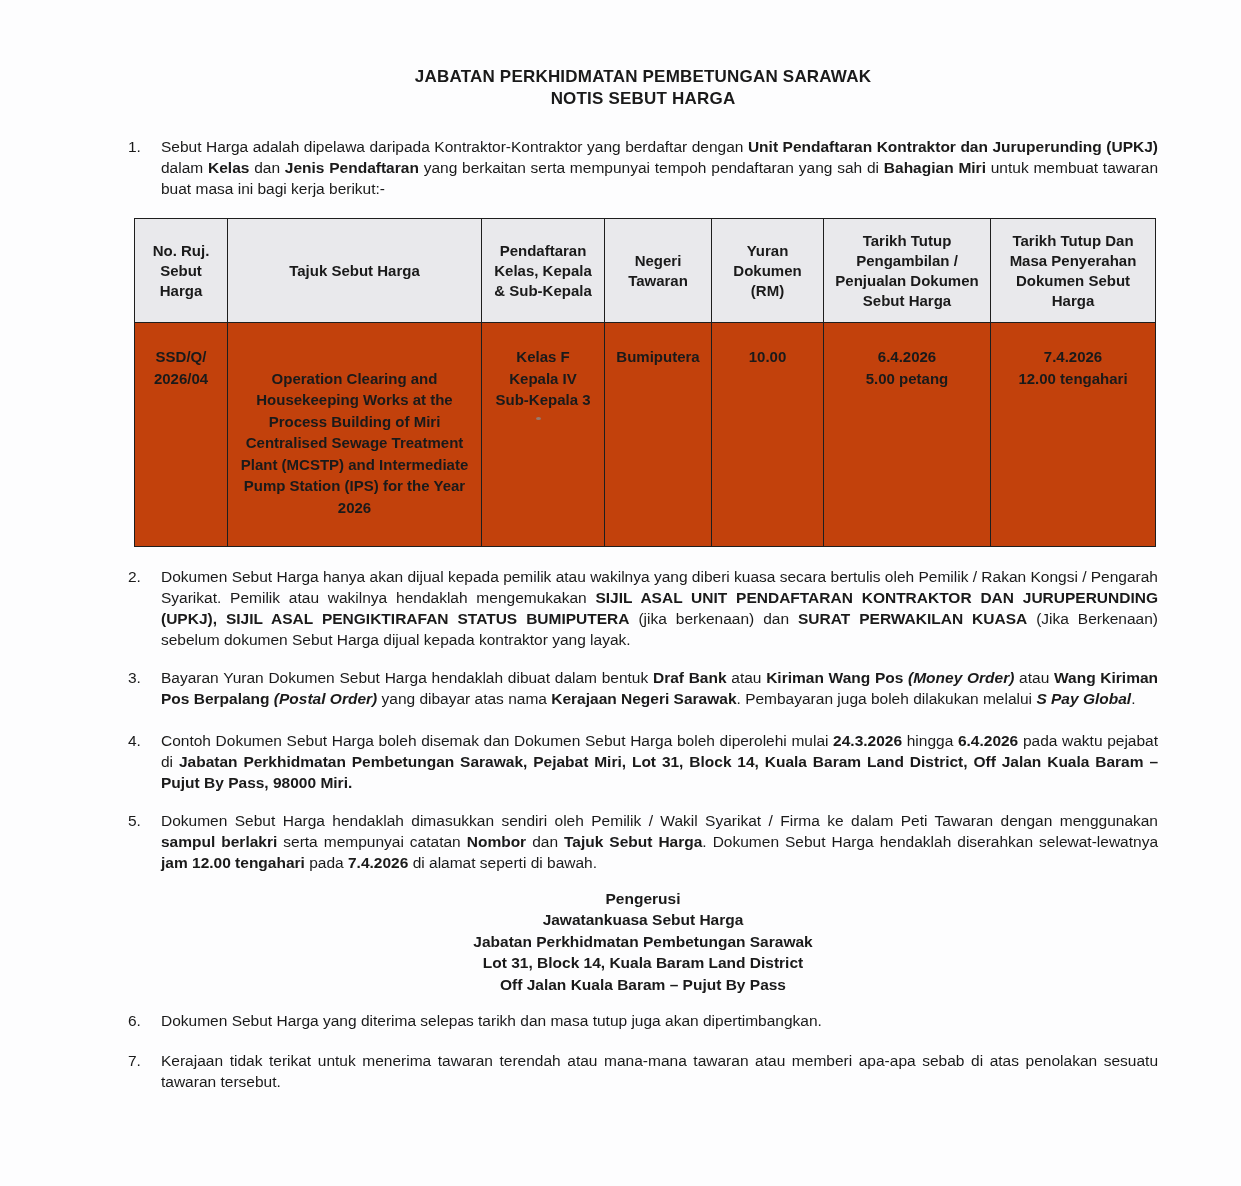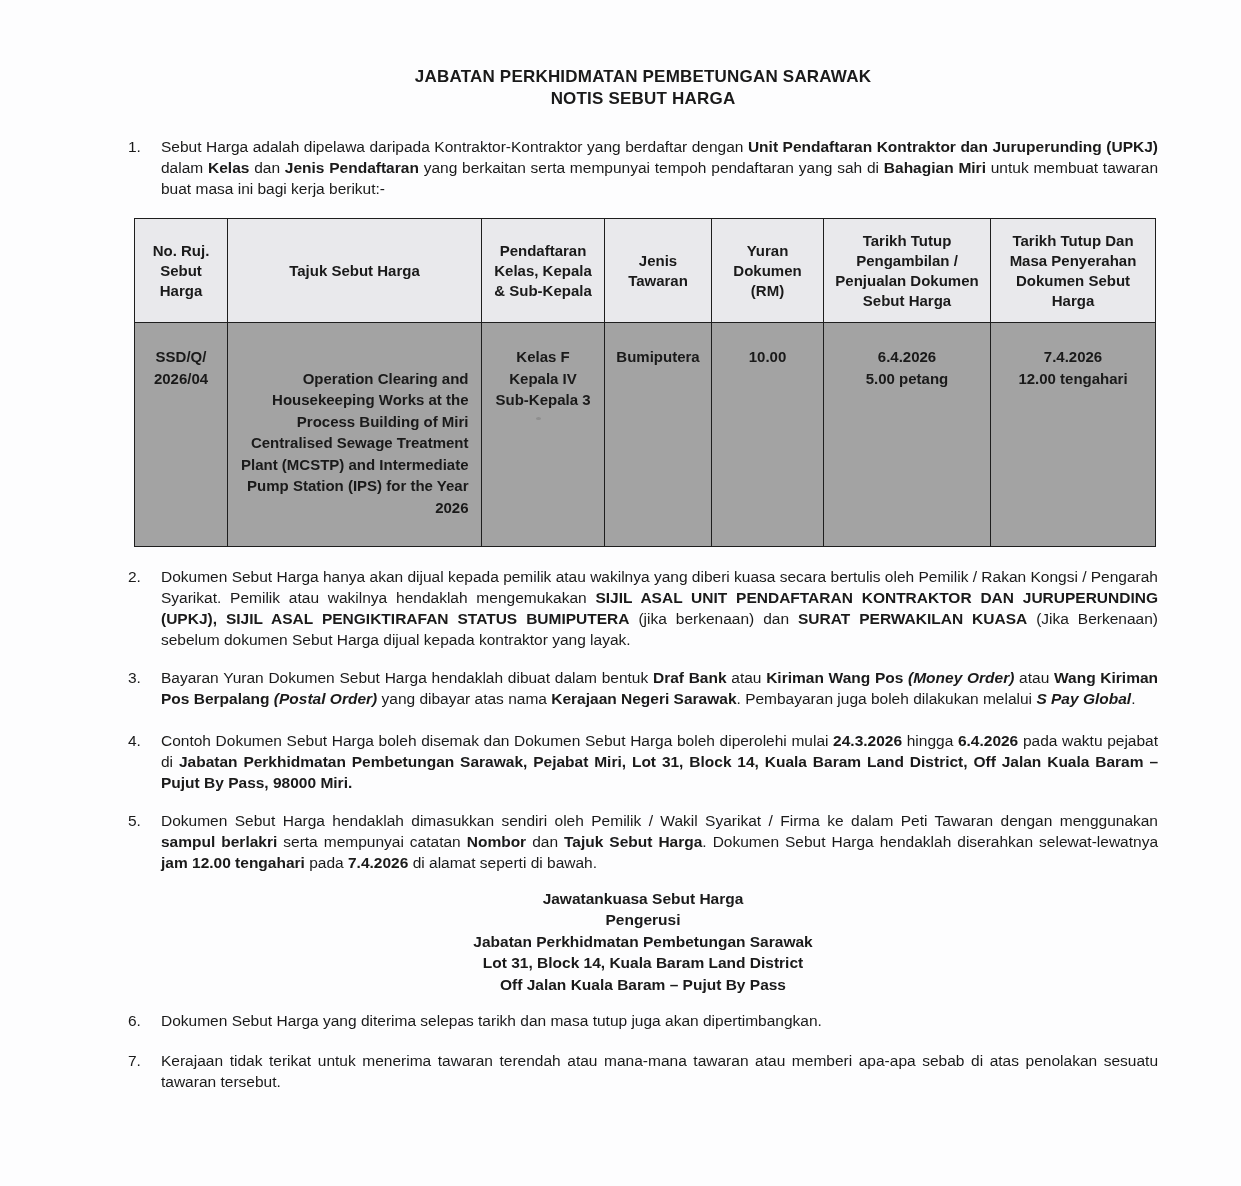--- a/index.html
+++ b/index.html
@@ -77,33 +77,32 @@
   }
   table.tender th {
     background: #e9e9ec;
     height: 104px;
     vertical-align: middle;
     font-size: 15px;
     line-height: 20px;
     padding: 4px 6px;
   }
   table.tender td {
-    background: #a3a3a3;
+    background: #c2410c;
     height: 208px;
     vertical-align: top;
     font-size: 15px;
     line-height: 21.5px;
     padding: 23px 6px 6px 6px;
     white-space: pre-line;
   }
   td.tajuk-cell > div {
     max-width: 228px;
     margin: 0 auto;
     white-space: normal;
-    text-align: right;
   }
   .col-noruj  { width: 93px; }
   .col-tajuk  { width: 254px; }
   .col-pend   { width: 123px; }
   .col-jenis  { width: 107px; }
   .col-yuran  { width: 112px; }
   .col-tpeng  { width: 167px; }
   .col-tpeny  { width: 165px; }
 
   .pend-cell { position: relative; }
@@ -150,21 +149,21 @@
         <col class="col-jenis">
       <col class="col-yuran">
         <col class="col-tpeng">
         <col class="col-tpeny">
     </colgroup>
     <thead>
       <tr>
         <th>No. Ruj. Sebut Harga</th>
         <th>Tajuk Sebut Harga</th>
         <th>Pendaftaran Kelas, Kepala &amp; Sub-Kepala</th>
-        <th>Jenis Tawaran</th>
+        <th>Negeri Tawaran</th>
         <th>Yuran Dokumen (RM)</th>
         <th>Tarikh Tutup Pengambilan / Penjualan Dokumen Sebut Harga</th>
         <th>Tarikh Tutup Dan Masa Penyerahan Dokumen Sebut Harga</th>
       </tr>
     </thead>
     <tbody>
       <tr>
         <td>SSD/Q/
 2026/04</td>
         <td class="tajuk-cell">
@@ -197,22 +196,22 @@
     <div class="num">4.</div>
     <div class="ptext"><span>Contoh Dokumen Sebut Harga boleh disemak dan Dokumen Sebut Harga boleh diperolehi mulai </span><span class="b">24.3.2026</span><span> hingga </span><span class="b">6.4.2026</span><span> pada waktu pejabat di </span><span class="b">Jabatan Perkhidmatan Pembetungan Sarawak, Pejabat Miri, Lot 31, Block 14, Kuala Baram Land District, Off Jalan Kuala Baram – Pujut By Pass, 98000 Miri.</span></div>
   </div>
 
   <div class="para p5">
     <div class="num">5.</div>
     <div class="ptext"><span>Dokumen Sebut Harga hendaklah dimasukkan sendiri oleh Pemilik / Wakil Syarikat / Firma ke dalam Peti Tawaran dengan menggunakan </span><span class="b">sampul berlakri</span><span> serta mempunyai catatan </span><span class="b">Nombor</span><span> dan </span><span class="b">Tajuk Sebut Harga</span><span>. Dokumen Sebut Harga hendaklah diserahkan selewat-lewatnya </span><span class="b">jam 12.00 tengahari</span><span> pada </span><span class="b">7.4.2026</span><span> di alamat seperti di bawah.</span></div>
   </div>
 
   <div class="address-block">
+    <div>Pengerusi</div>
     <div>Jawatankuasa Sebut Harga</div>
-    <div>Pengerusi</div>
     <div>Jabatan Perkhidmatan Pembetungan Sarawak</div>
     <div>Lot 31, Block 14, Kuala Baram Land District</div>
     <div>Off Jalan Kuala Baram – Pujut By Pass</div>
   </div>
 
   <div class="para p6">
     <div class="num">6.</div>
     <div class="ptext"><span>Dokumen Sebut Harga yang diterima selepas tarikh dan masa tutup juga akan dipertimbangkan.</span></div>
   </div>
 

